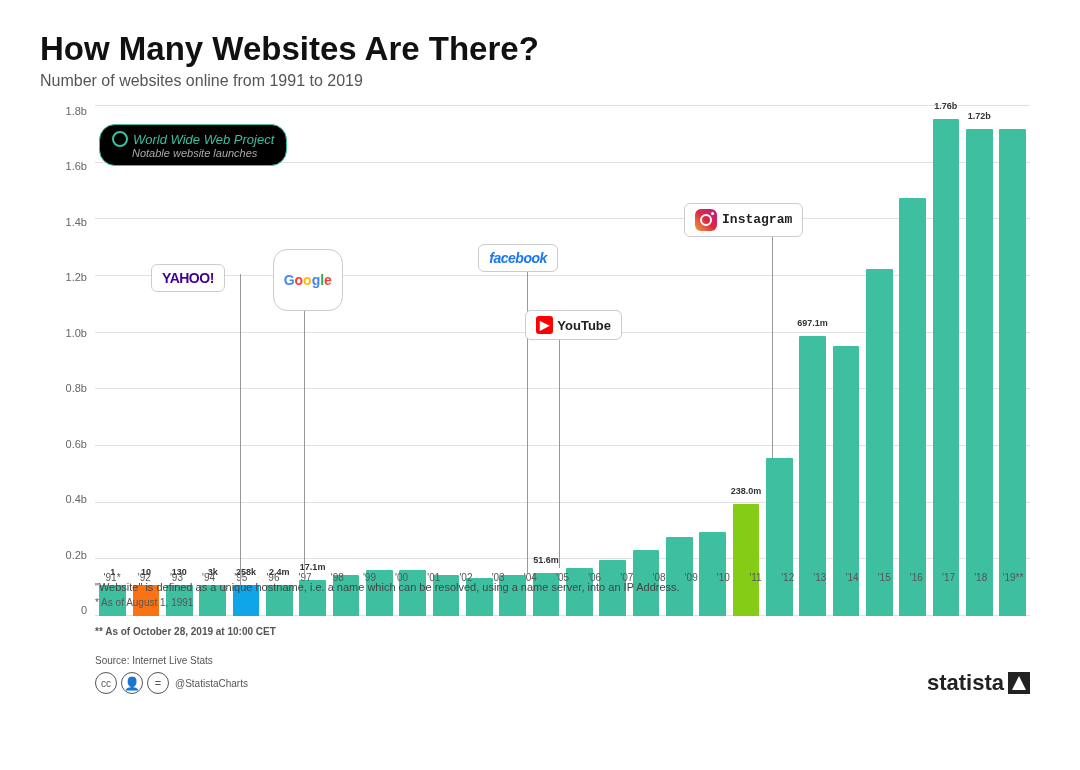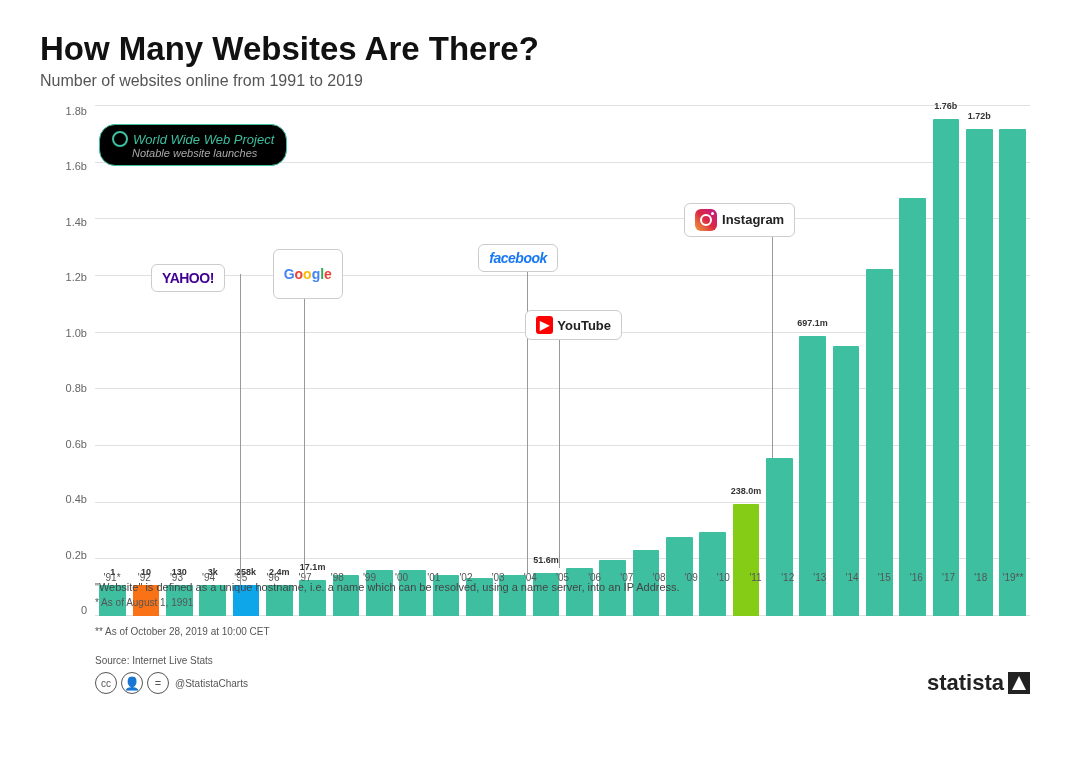--- a/index.html
+++ b/index.html
@@ -342,56 +342,56 @@
         <span>World Wide Web Project</span>
       </div>
       <div class="line2">Notable website launches</div>
     </div>
 
     <div id="annotations-layer" style="position:absolute;top:0;left:0;right:0;bottom:0;pointer-events:none;">
         <div style="position: absolute; background: rgb(255, 255, 255); border: 1.5px solid rgb(204, 204, 204); border-radius: 6px; padding: 5px 10px; white-space: nowrap; display: flex; align-items: center; left: 6%; top: 28%; z-index: 10; margin-top: 15px;">
           <span style="font-family:Arial Black,sans-serif;font-size:14px;color:#410093;font-weight:900;letter-spacing:-0.5px;">YAHOO!</span>
         </div>
         <div style="position: absolute; width: 1px; background: rgb(153, 153, 153); left: 15.5%; z-index: 5; top: 33%; height: 61%;"></div>
-        <div style="position: absolute; background: rgb(255, 255, 255); border: 1.5px solid rgb(204, 204, 204); border-radius: 6px; padding: 16px 10px; white-space: nowrap; display: flex; align-items: flex-start; left: 19%; top: 28%; z-index: 10;">
+        <div style="position: absolute; background: rgb(255, 255, 255); border: 1.5px solid rgb(204, 204, 204); border-radius: 14px; padding: 22px 10px; white-space: nowrap; display: flex; align-items: flex-start; left: 19%; top: 28%; z-index: 10;">
           <span style="font-size:14px;font-weight:700;"><span style="color:#4285F4">G</span><span style="color:#EA4335">o</span><span style="color:#FBBC05">o</span><span style="color:#4285F4">g</span><span style="color:#34A853">l</span><span style="color:#EA4335">e</span></span>
         </div>
         <div style="position: absolute; width: 1px; background: rgb(153, 153, 153); left: 22.4%; z-index: 5; top: 33%; height: 60%;"></div>
         <div style="position: absolute; background: rgb(255, 255, 255); border: 1.5px solid rgb(204, 204, 204); border-radius: 6px; padding: 5px 10px; white-space: nowrap; display: flex; align-items: center; left: 41%; top: 27%; z-index: 10;">
           <span style="font-size:14px;font-weight:900;font-style:italic;color:#1877f2;letter-spacing:-0.5px;">facebook</span>
         </div>
         <div style="position: absolute; width: 1px; background: rgb(153, 153, 153); left: 46.2%; z-index: 5; top: 32%; height: 59.5%;"></div>
         <div style="position: absolute; background: rgb(255, 255, 255); border: 1.5px solid rgb(204, 204, 204); border-radius: 6px; padding: 5px 10px; white-space: nowrap; display: flex; align-items: center; left: 46%; top: 40%; z-index: 10;">
           <span style="display:flex;align-items:center;gap:4px;">
             <span style="background:#ff0000;color:white;padding:2px 4px;border-radius:3px;font-size:12px;font-weight:700;">▶</span>
             <span style="font-size:13px;font-weight:700;color:#222;">YouTube</span>
           </span>
         </div>
         <div style="position: absolute; width: 1px; background: rgb(153, 153, 153); left: 49.6%; z-index: 5; top: 45%; height: 45.5%;"></div>
-        <div style="position: absolute; background: rgb(255, 255, 255); border: 1.5px solid rgb(204, 204, 204); border-radius: 6px; padding: 5px 10px; white-space: nowrap; display: flex; align-items: center; left: 63%; top: 19%; z-index: 10;">
+        <div style="position: absolute; background: rgb(255, 255, 255); border: 1.5px solid rgb(204, 204, 204); border-radius: 6px; padding: 5px 10px; white-space: nowrap; display: flex; align-items: center; left: 63%; top: 19%; z-index: 10; font-family: Liberation Mono, monospace;">
           <span style="display:flex;align-items:center;gap:5px;">
             <span style="display:inline-block;width:22px;height:22px;border-radius:6px;background:linear-gradient(45deg,#f09433,#e6683c,#dc2743,#cc2366,#bc1888);position:relative;flex-shrink:0;">
               <span style="position:absolute;top:50%;left:50%;transform:translate(-50%,-50%);width:12px;height:12px;border:2px solid white;border-radius:50%;display:block;"></span>
               <span style="position:absolute;top:3px;right:3px;width:3px;height:3px;background:white;border-radius:50%;display:block;"></span>
             </span>
             <span style="font-size:13px;font-weight:600;color:#222;">Instagram</span>
           </span>
         </div>
         <div style="position: absolute; width: 1px; background: rgb(153, 153, 153); left: 72.4%; z-index: 5; top: 24%; height: 45%;"></div>
       </div>
   </div>
 
   <div style="position:absolute; bottom:0; left:55px; right:10px; display:flex; gap:10px; align-items:flex-start;">
     <div style="display:flex; flex-direction:column; flex:1;">
       <p style="font-size:11px; color:#444; margin-bottom:4px;">"Website" is defined as a unique hostname, i.e. a name which can be resolved, using a name server, into an IP Address.</p>
       <div style="display:flex; gap:16px; align-items:flex-start;">
         <div style="display:flex; align-items:flex-start; gap:6px;">
           <div style="display:flex; flex-direction:column; gap:18px;">
             <span style="font-size:10px; color:#555;">*  As of August 1, 1991</span>
-            <span style="font-size:10px; color:#555;">** As of October 28, 2019 at 10:00 CET</span>
+            <span style="font-size:10px; color:#555;font-weight:bold;">** As of October 28, 2019 at 10:00 CET</span>
             <span style="font-size:10px; color:#555;">Source: Internet Live Stats</span>
           </div>
         </div>
       </div>
     </div>
   </div>
 </div>
 
 <div style="display:flex; justify-content:space-between; align-items:center; margin-top:4px; padding: 0 10px 0 55px;">
   <div style="display:flex; align-items:center; gap:6px;">

